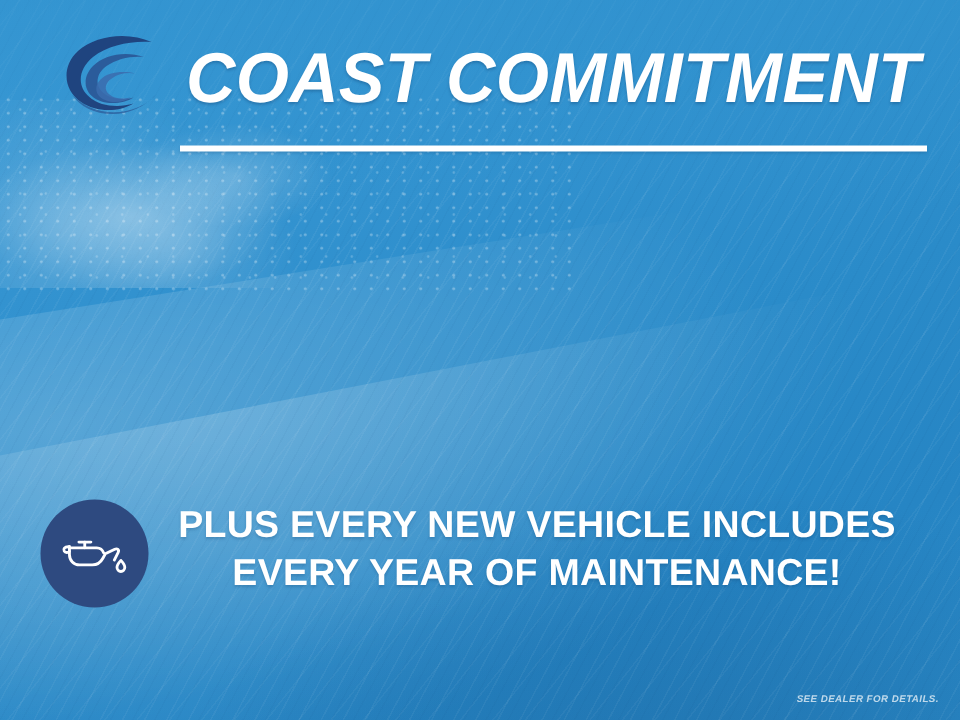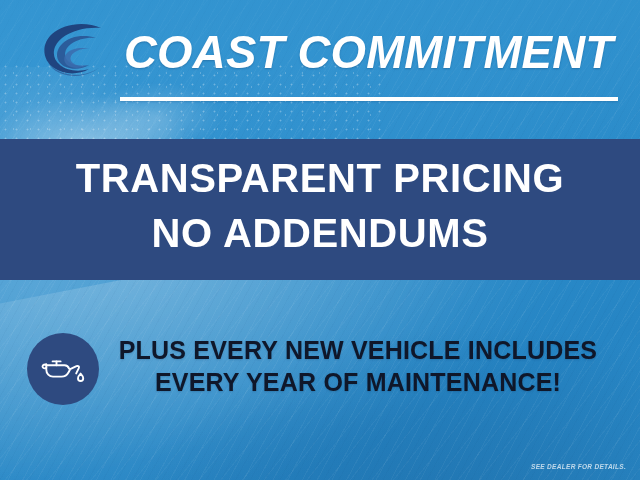--- a/index.html
+++ b/index.html
@@ -229,21 +229,21 @@
   .promo-badge svg { display: block; }
 
   .promo-text {
     position: absolute;
     left: 108px;
     top: 4px;
     width: 500px;
     text-align: center;
   }
   .promo-line {
-    color: #0f172a;
+    color: #ffffff;
     font-family: "Liberation Sans", sans-serif;
     font-weight: bold;
     font-size: 25px;
     line-height: 32px;
     letter-spacing: 0.2px;
     white-space: nowrap;
     text-shadow: 0 1px 2px rgba(10,50,96,0.22);
   }
 
   
@@ -284,24 +284,20 @@
         <path d="M52 27 C44 25 34 26 29 31 C24 36 26 43 33 45 C38 47 45 46 49 43 C44 44 38 44 35 41 C31 38 32 33 37 30 C41 27 47 26 52 27 Z" fill="#3b6cae" opacity="0.85"></path>
         <path d="M10 41 C18 50 32 55 46 52 C55 50 62 46 66 41 C59 49 48 54 37 54 C25 54 15 49 10 41 Z" fill="#2a5796" opacity="0.7"></path>
       </svg>
     </div>
 
     <div class="brand-title">COAST COMMITMENT</div>
 
     <div class="brand-rule"></div>
   </div>
 
-  <div class="headline-band">
-    <div class="headline-line headline-line-1">TRANSPARENT PRICING</div>
-    <div class="headline-line headline-line-2">NO ADDENDUMS</div>
-  </div>
 
   <div class="promo">
 
     <div class="promo-badge">
       <span>
         <svg width="46" height="30" viewBox="0 0 46 30" aria-hidden="true">
           <g fill="none" stroke="#ffffff" stroke-width="1.9" stroke-linecap="round" stroke-linejoin="round">
             <path d="M5.5 10.5 C3 10.5 2 12 2.8 13.4 C3.5 14.6 5.4 14.6 6.3 13.6"></path>
             <path d="M6.3 10.2 L6.3 15.8 C6.3 19.6 9.2 22.6 13 22.6 L21.5 22.6 C24.6 22.6 27.2 20.8 28.6 18.2 L30.2 15.2 L36.5 12.2 C38.2 11.4 39.6 12.6 38.8 14.2 L36.2 19.4"></path>
             <path d="M6.3 11.2 L24.5 11.2 C26.6 11.2 28.4 12.6 29.1 14.6"></path>

